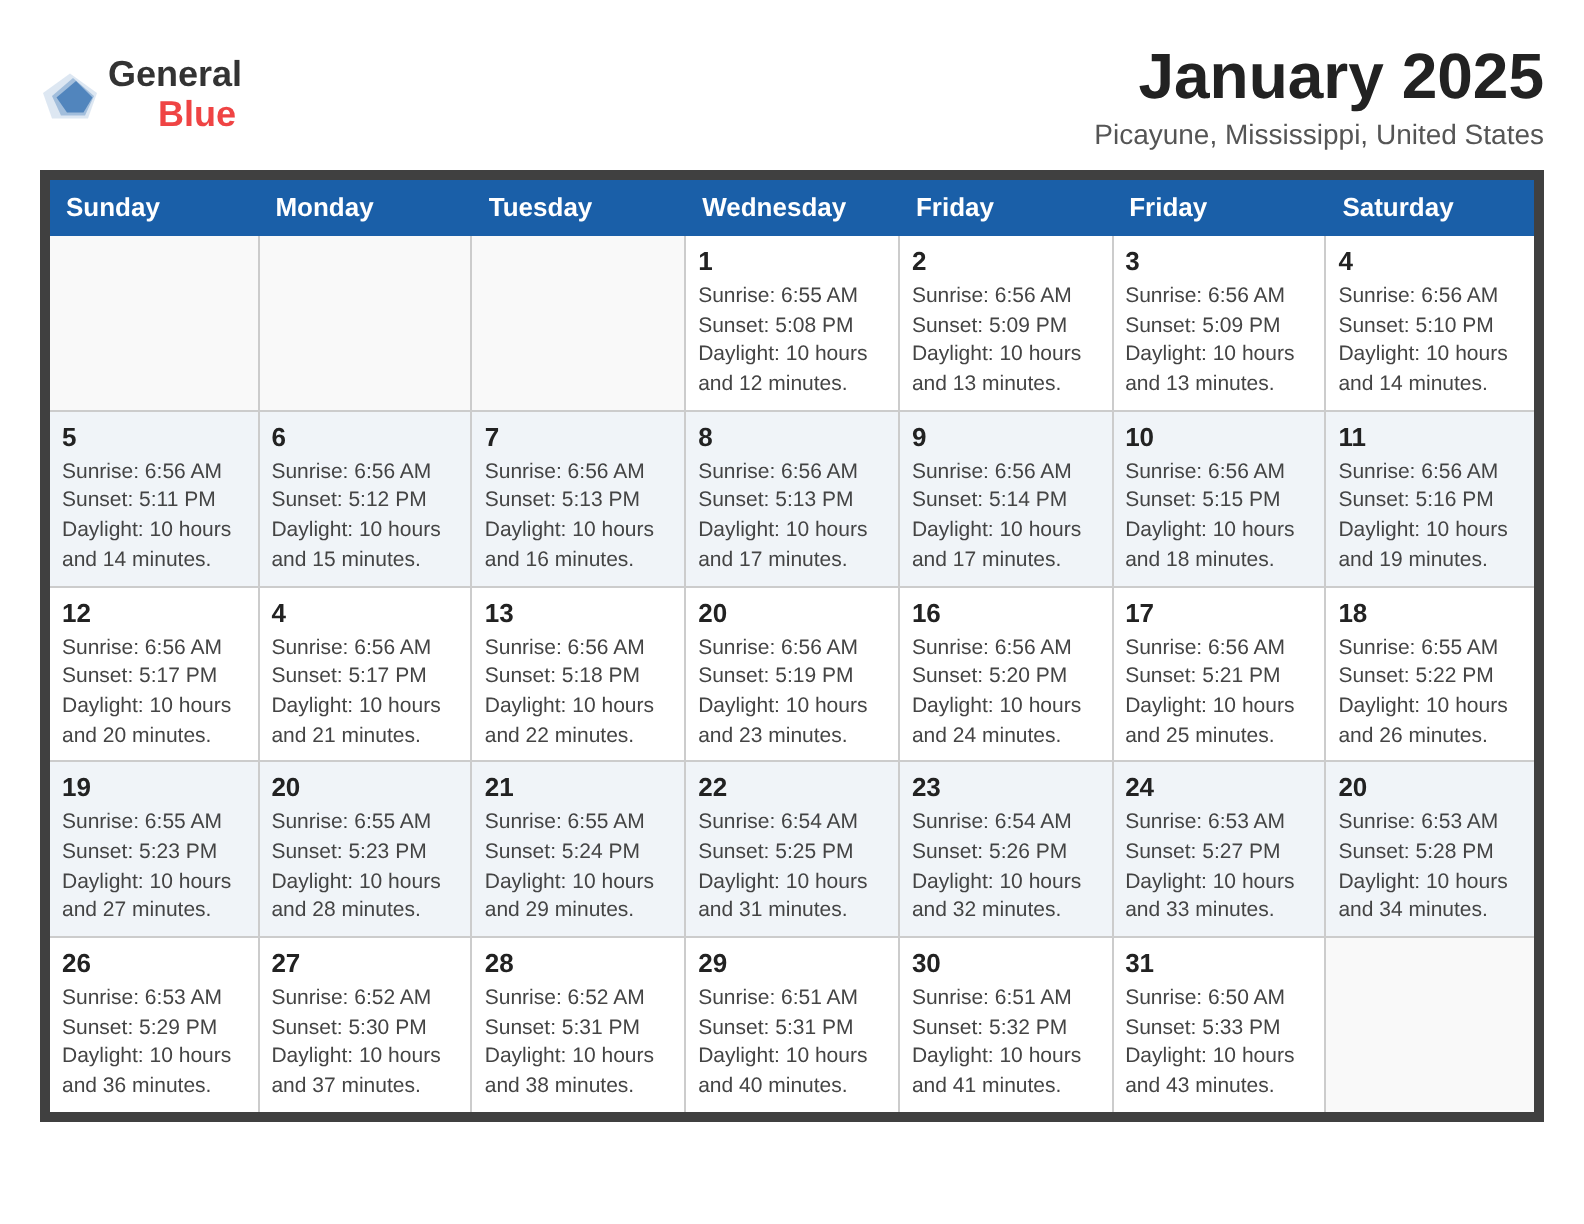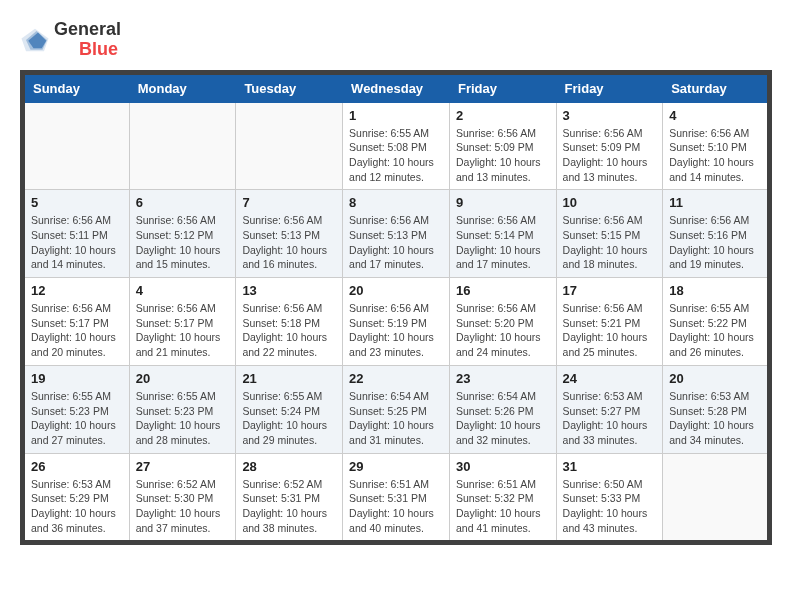--- a/index.html
+++ b/index.html
@@ -94,20 +94,24 @@
   <div class="logo">
     <svg class="logo-icon" viewBox="0 0 40 40" xmlns="http://www.w3.org/2000/svg">
       <polygon points="20,5 38,18 32,35 8,35 2,18" fill="#1a5fa8" opacity="0.15"></polygon>
       <polygon points="22,8 36,20 30,33 14,33 8,20" fill="#1a5fa8" opacity="0.3"></polygon>
       <polygon points="24,10 35,21 29,31 18,31 11,21" fill="#1a5fa8" opacity="0.6"></polygon>
     </svg>
     <div class="logo-text">
       <span class="general">General</span><br>
       <span class="blue">Blue</span>
     </div>
+  </div>
+  <div class="title-block">
+    <div class="calendar-title">January 2025</div>
+    <div class="calendar-subtitle">Picayune, Mississippi, United States</div>
   </div>
 </div>
 
 <table class="calendar">
   <thead>
     <tr>
       <th>Sunday</th>
       <th>Monday</th>
       <th>Tuesday</th>
       <th>Wednesday</th>

